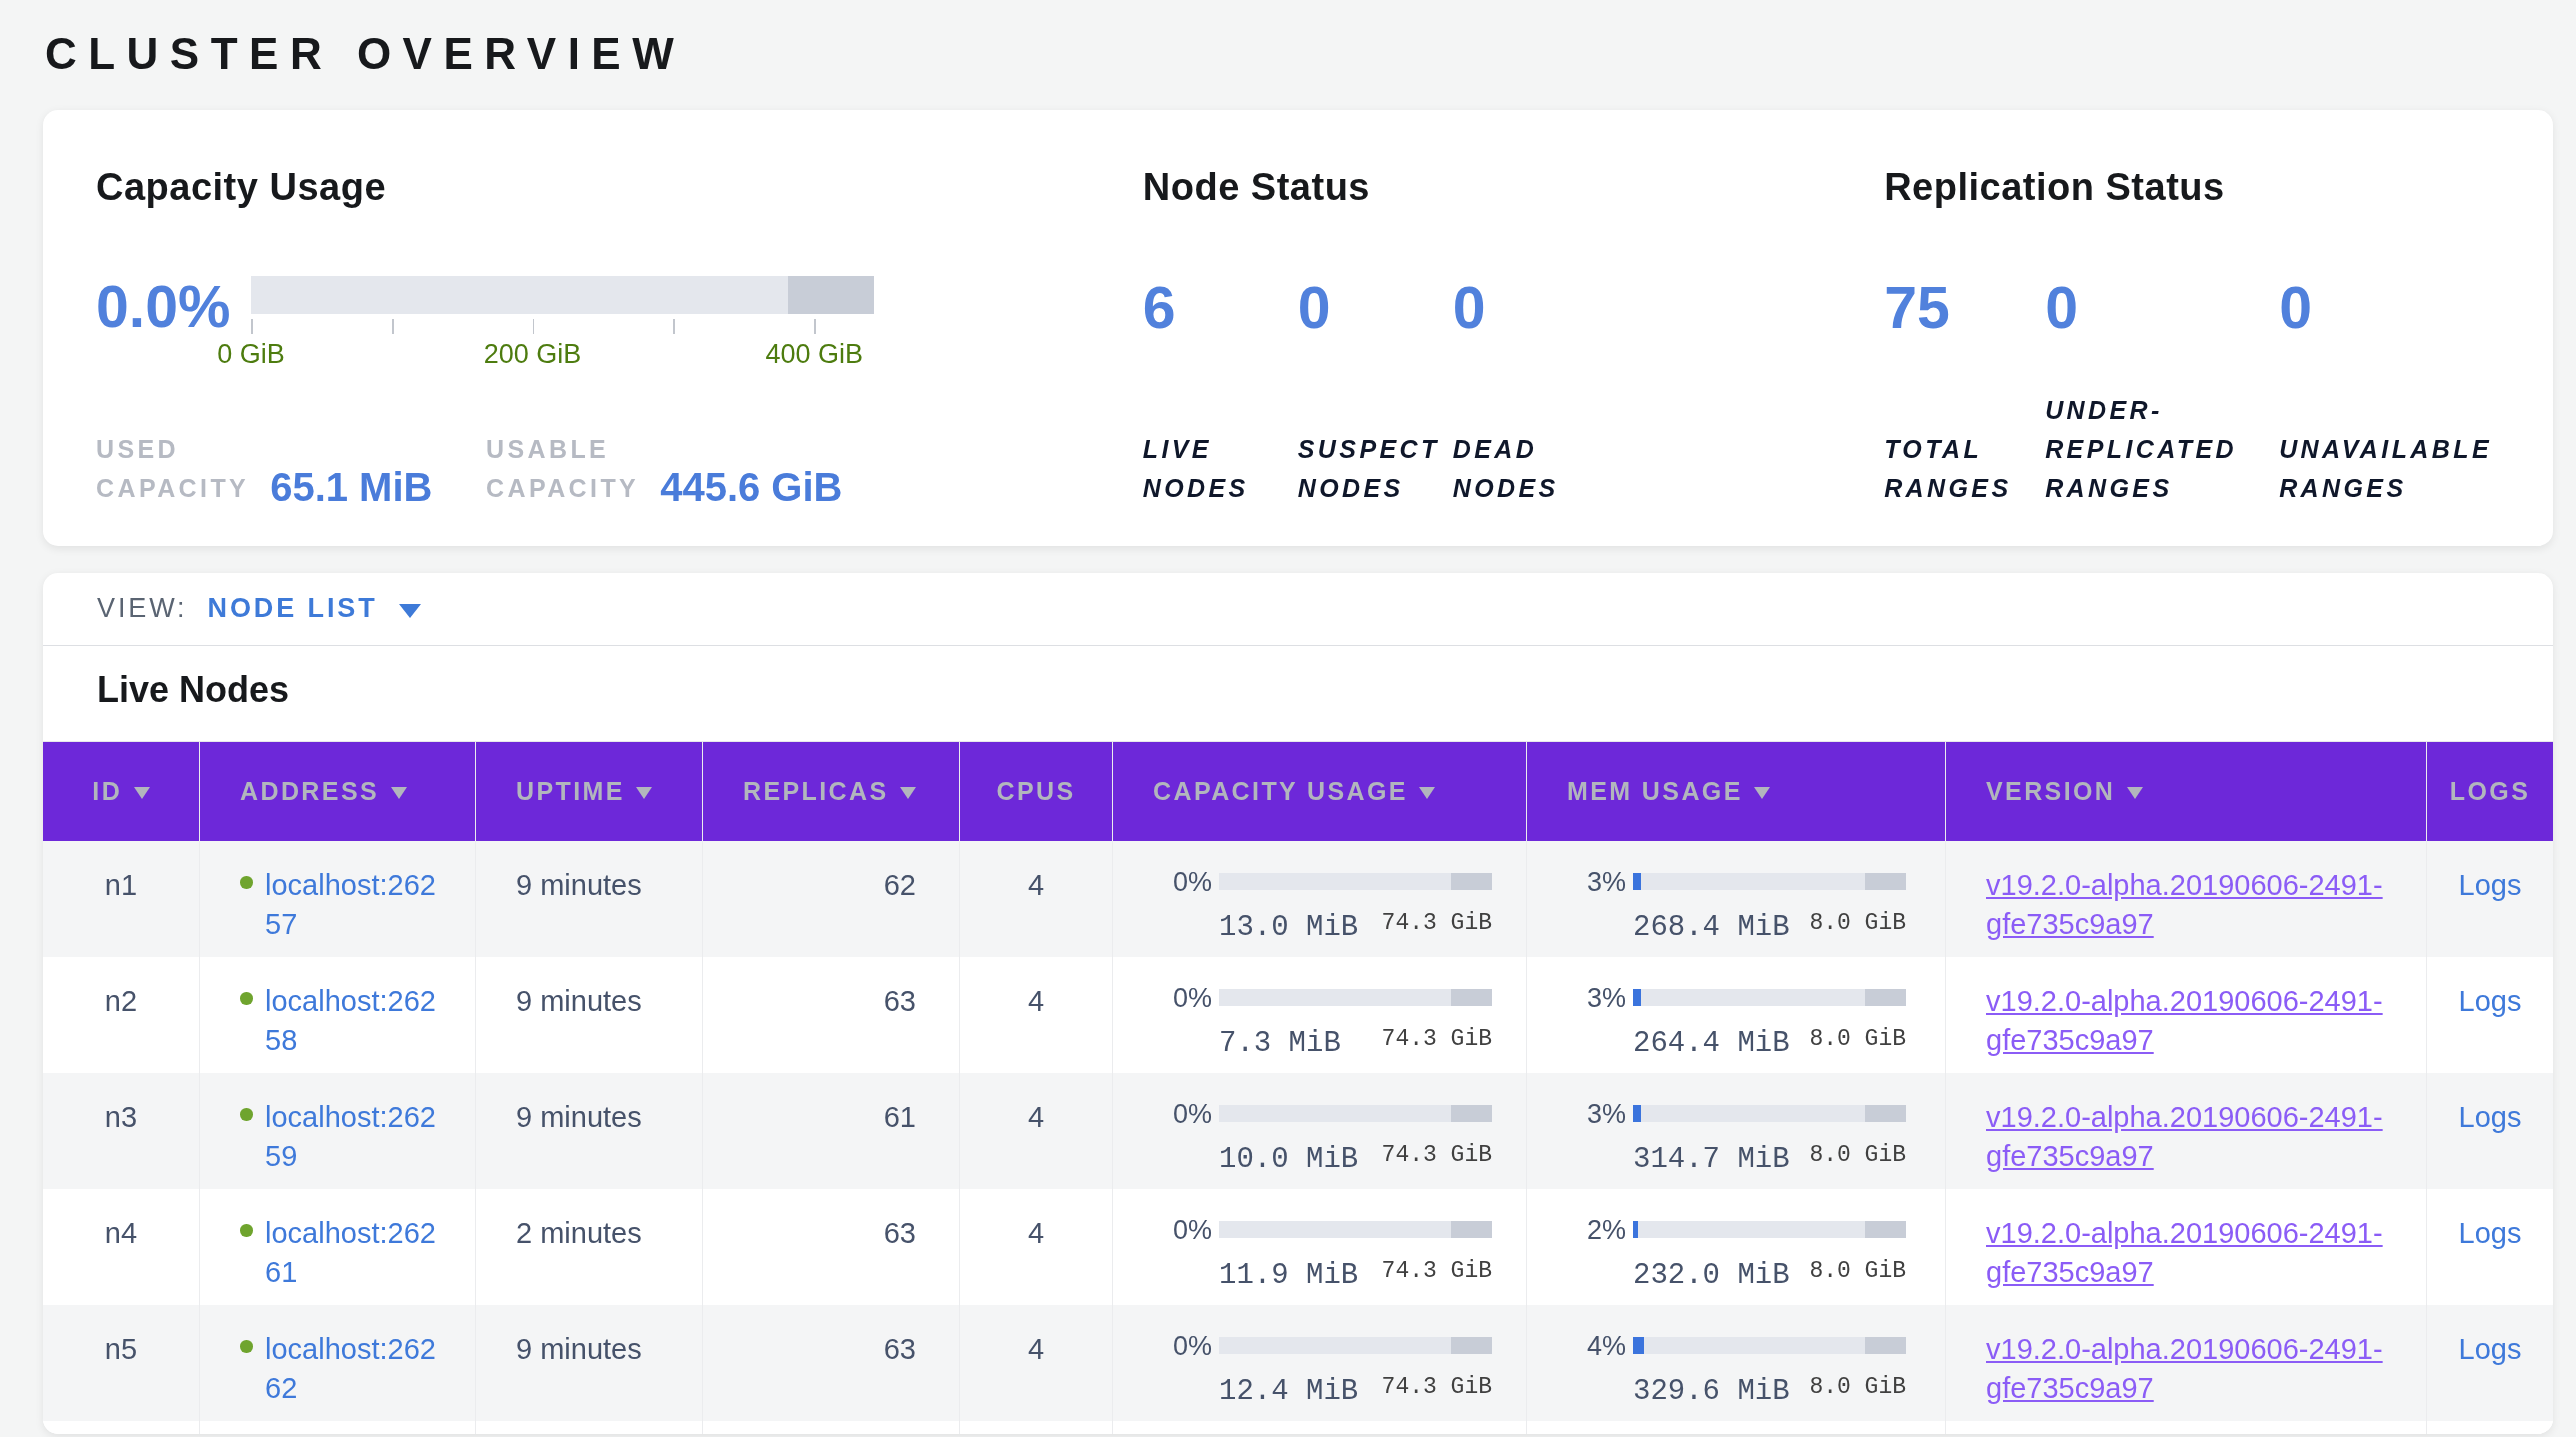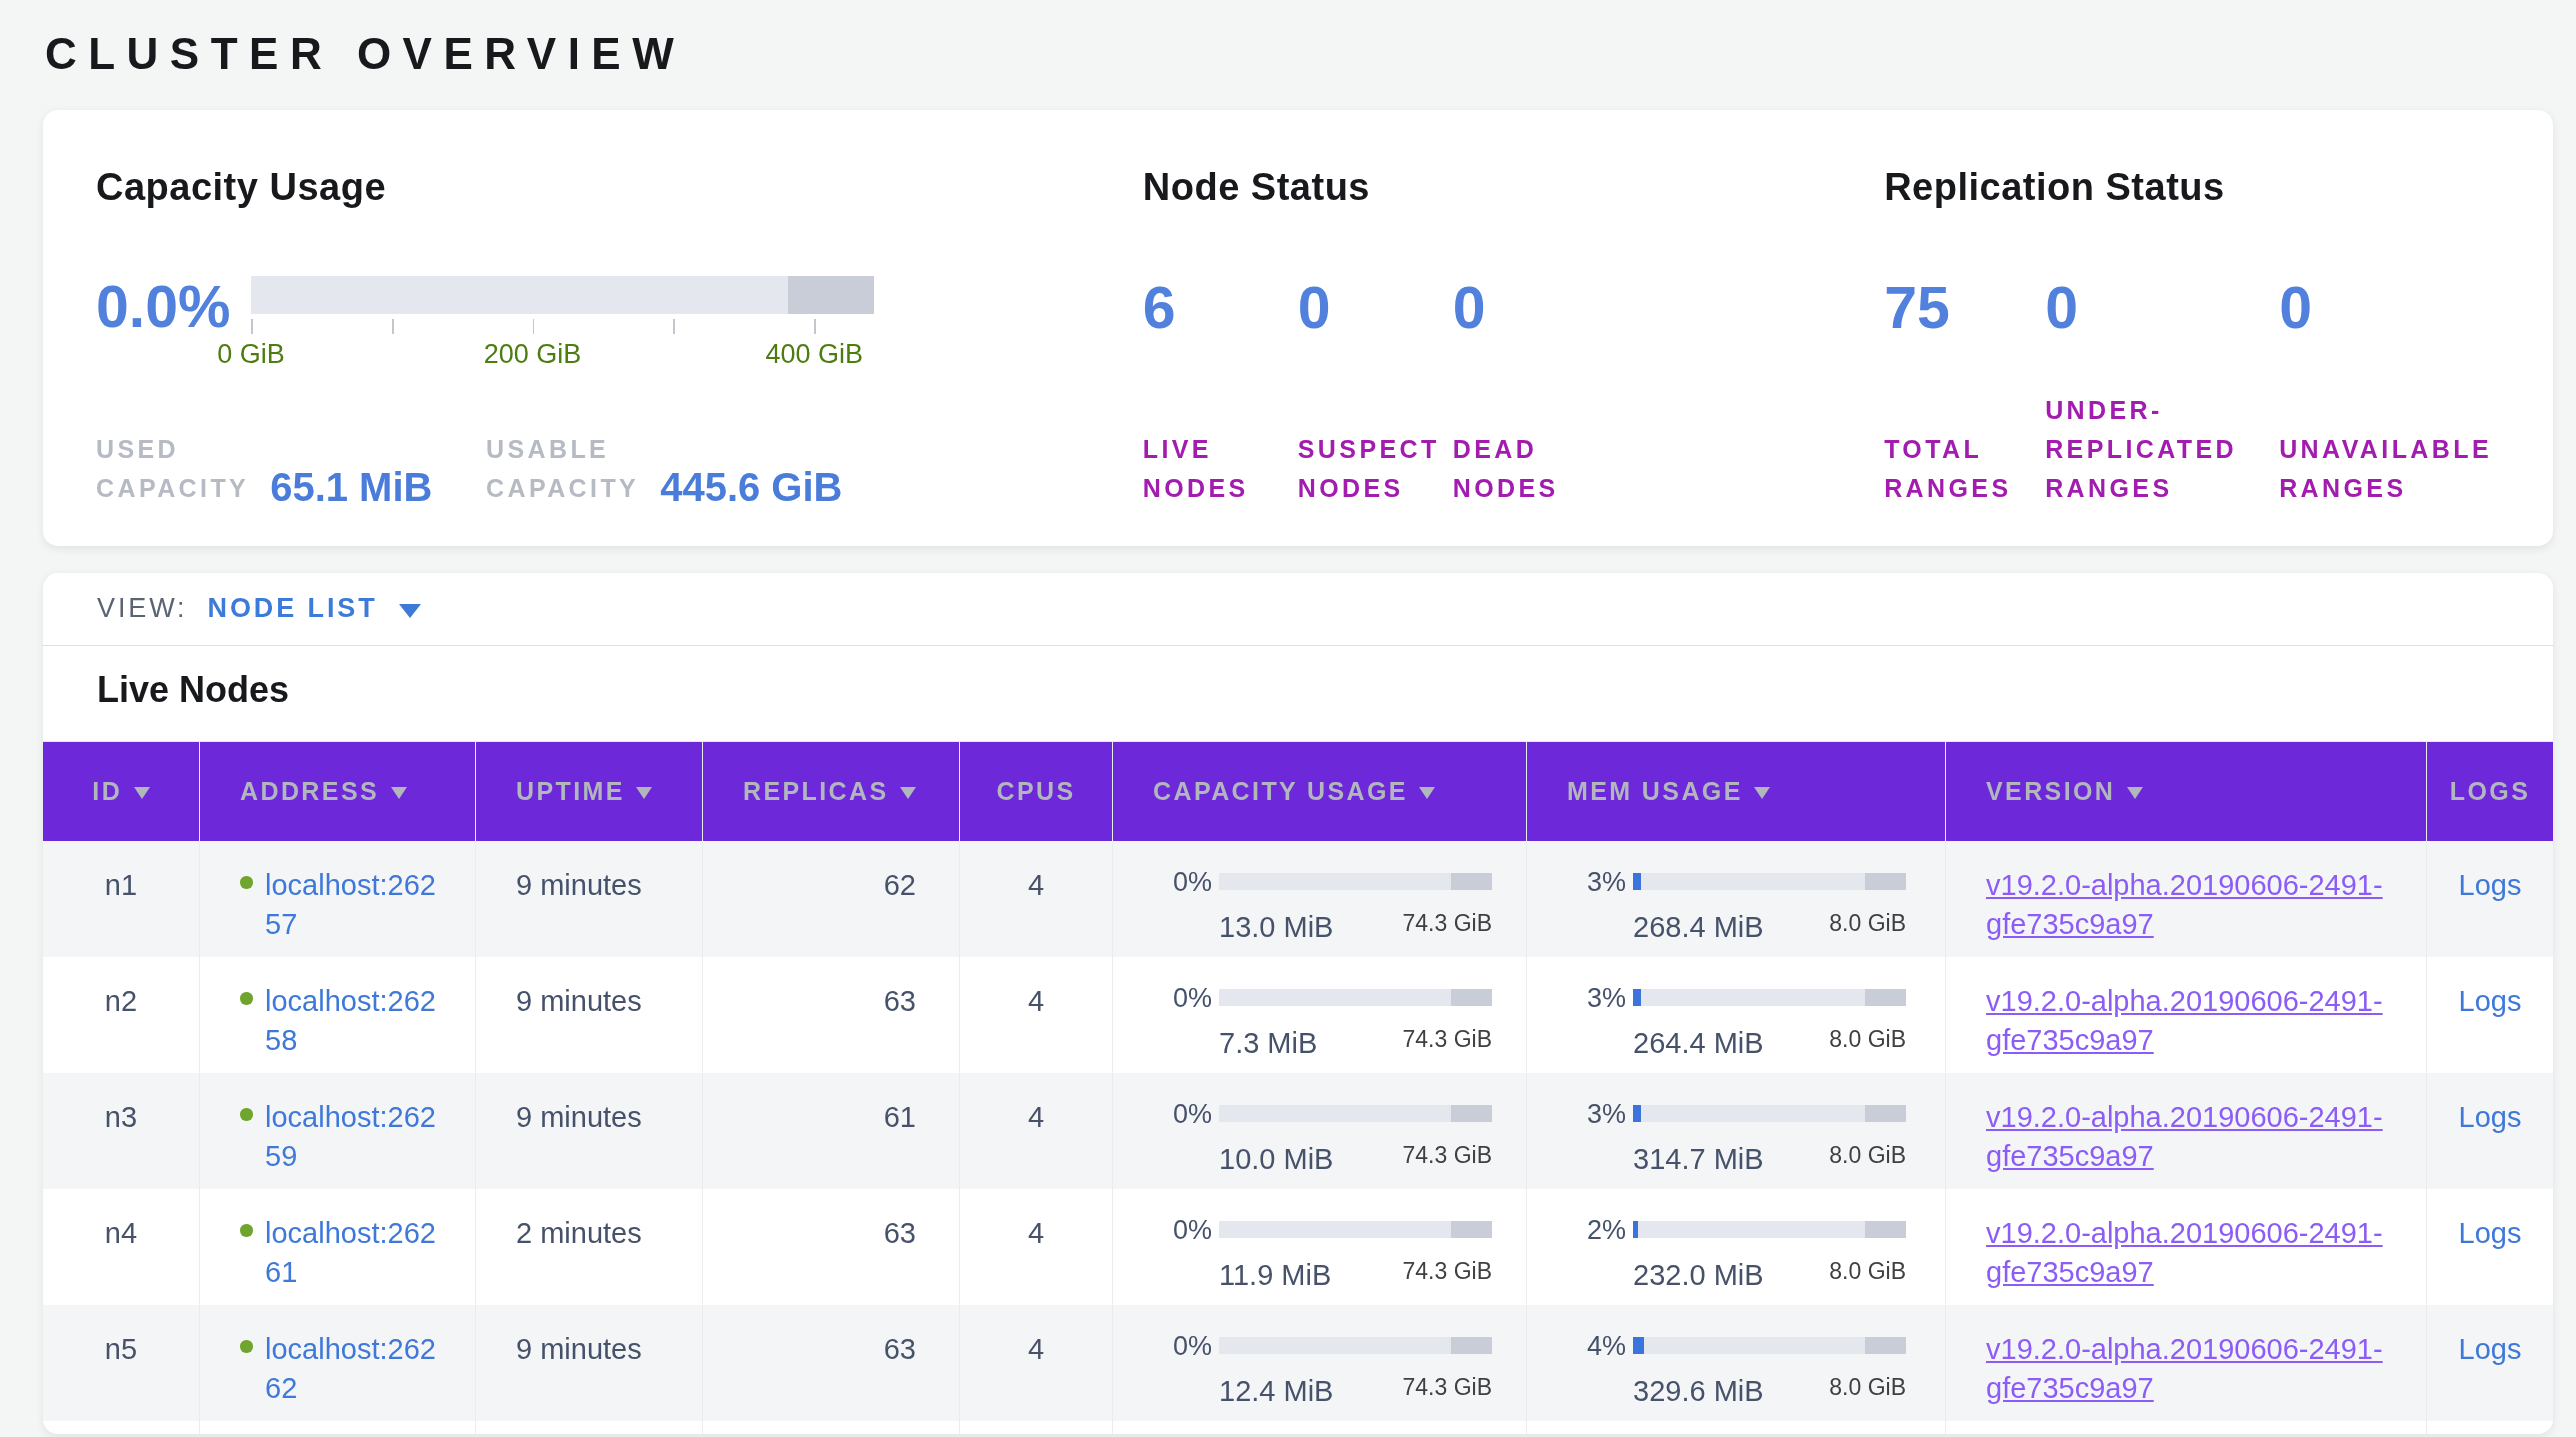--- a/index.html
+++ b/index.html
@@ -36,22 +36,22 @@
     margin-bottom:67px;
   }
   .stat-number-row { display:flex; }
   .stat-number {
     font-size:59px; font-weight:700; color:#5181dc; line-height:1.1;
   }
   .nodes-cell { width:155px; }
   .rep-cell-0 { width:161px; } .rep-cell-1 { width:234px; } .rep-cell-2 { flex:1; }
   .stat-label-row { display:flex; align-items:flex-end; margin-top:auto; }
   .stat-label {
-    font-size:25px; font-weight:700; letter-spacing:3.4px; color:#a21caf;
-    line-height:1.55; padding-right:23px;
+    font-size:25px; font-weight:700; letter-spacing:3.4px; color:#0f172a;
+    line-height:1.55; padding-right:23px;font-style:italic;
   }
 
   
   .gauge-row { display:flex; align-items:flex-start; }
   .gauge-pct {
     font-size:59px; font-weight:700; color:#5181dc; line-height:1;
     width:155px; margin-top:1.9px;
   }
   .gauge-chart { position:relative; width:623px; }
   .gauge-track { position:relative; width:623px; height:38px; background:#e4e7ed; overflow:hidden; }
@@ -120,21 +120,21 @@
   .version-text { color:#8b5cf6; max-width:422px; overflow-wrap:break-word;text-decoration:underline; }
   .logs-link { color:#3e79da; text-decoration:none; cursor:pointer; }
 
   
   .usage-cell { padding-top:23px; }
   .usage-top { display:flex; align-items:center; }
   .usage-pct { width:59px; text-align:right; font-size:27px; color:#46526a; margin-right:6.7px; flex:none; }
   .mini-track { position:relative; width:273px; height:17px; background:#e4e7ed; overflow:hidden; }
   .mini-dark { position:absolute; right:0; top:0; height:100%; width:15%; background:#c8cdd7; }
   .mini-fill { position:absolute; left:0; top:0; height:100%; background:#3b74dd; }
-  .usage-bottom { display:flex; justify-content:space-between; width:273px; margin:7.7px 0 0 66px; }
+  .usage-bottom { display:flex; justify-content:space-between; width:273px; margin:7.7px 0 0 66px;font-family:Liberation Mono, monospace; }
   .usage-used { font-size:29px; color:#46526a; }
   .usage-total { font-size:23px; color:#404040; }
 
   .partial-row { height:23px; background:#fff; flex:none; }
   .partial-row .td { height:23px; padding:0; }
 </style>
 </head>
 <body>
 
 <div class="page">

